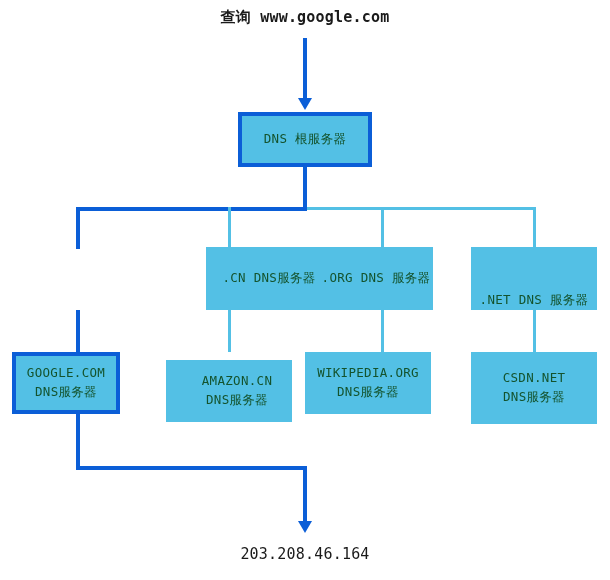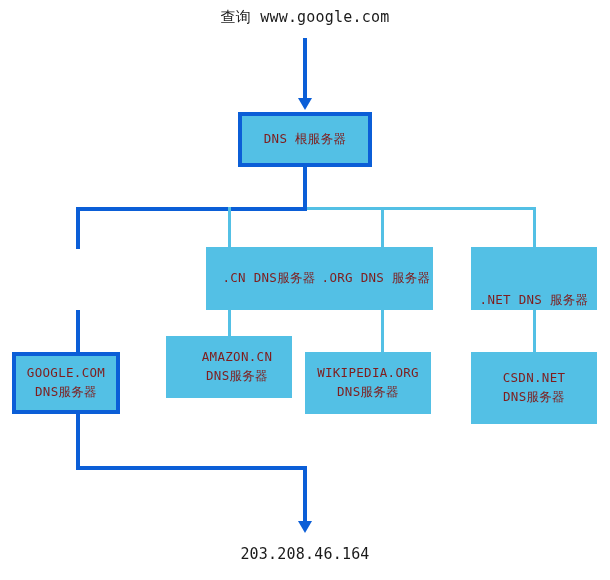--- a/index.html
+++ b/index.html
@@ -18,29 +18,29 @@
 
   
   .plain-label {
     position: absolute;
     color: #1a1a1a;
     font-size: 15px;
     letter-spacing: 0.2px;
     white-space: nowrap;
     text-align: center;
   }
-  #query-label { left: 0; right: 0; top: 8px; }
+  #query-label { left: 0; right: 0; top: 8px; font-weight: bold; }
   #result-label { left: 0; right: 0; top: 545px; }
 
   
   .node {
     position: absolute;
     box-sizing: border-box;
     background: #53c0e5;
-    color: #7f1d1d;
+    color: #14532d;
     display: flex;
     flex-direction: column;
     align-items: center;
     justify-content: center;
     text-align: center;
     font-size: 12.5px;
     line-height: 1.5;
     letter-spacing: 0.3px;
   }
   .node.highlight {
@@ -101,21 +101,21 @@
 
   <div class="conn dark" style="left:76px; top:310px; width:4px; height:42px;"></div>
   <div class="conn" style="left:228px; top:310px; width:3px; height:42px;"></div>
   <div class="conn" style="left:381px; top:310px; width:3px; height:42px;"></div>
   <div class="conn" style="left:533px; top:310px; width:3px; height:42px;"></div>
 
   <div class="node highlight" style="left:12px; top:352px; width:108px; height:62px;">
     <span class="line">GOOGLE.COM</span>
     <span class="line">DNS服务器</span>
   </div>
-  <div class="node" style="left:166px; top:336px; width:126px; height:62px;padding-left:16px;">
+  <div class="node" style="left:166px; top:360px; width:126px; height:62px;padding-left:16px;">
     <span class="line">AMAZON.CN</span>
     <span class="line">DNS服务器</span>
   </div>
   <div class="node" style="left:305px; top:352px; width:126px; height:62px;">
     <span class="line">WIKIPEDIA.ORG</span>
     <span class="line">DNS服务器</span>
   </div>
   <div class="node" style="left:471px; top:352px; width:126px; height:72px;">
     <span class="line">CSDN.NET</span>
     <span class="line">DNS服务器</span>

